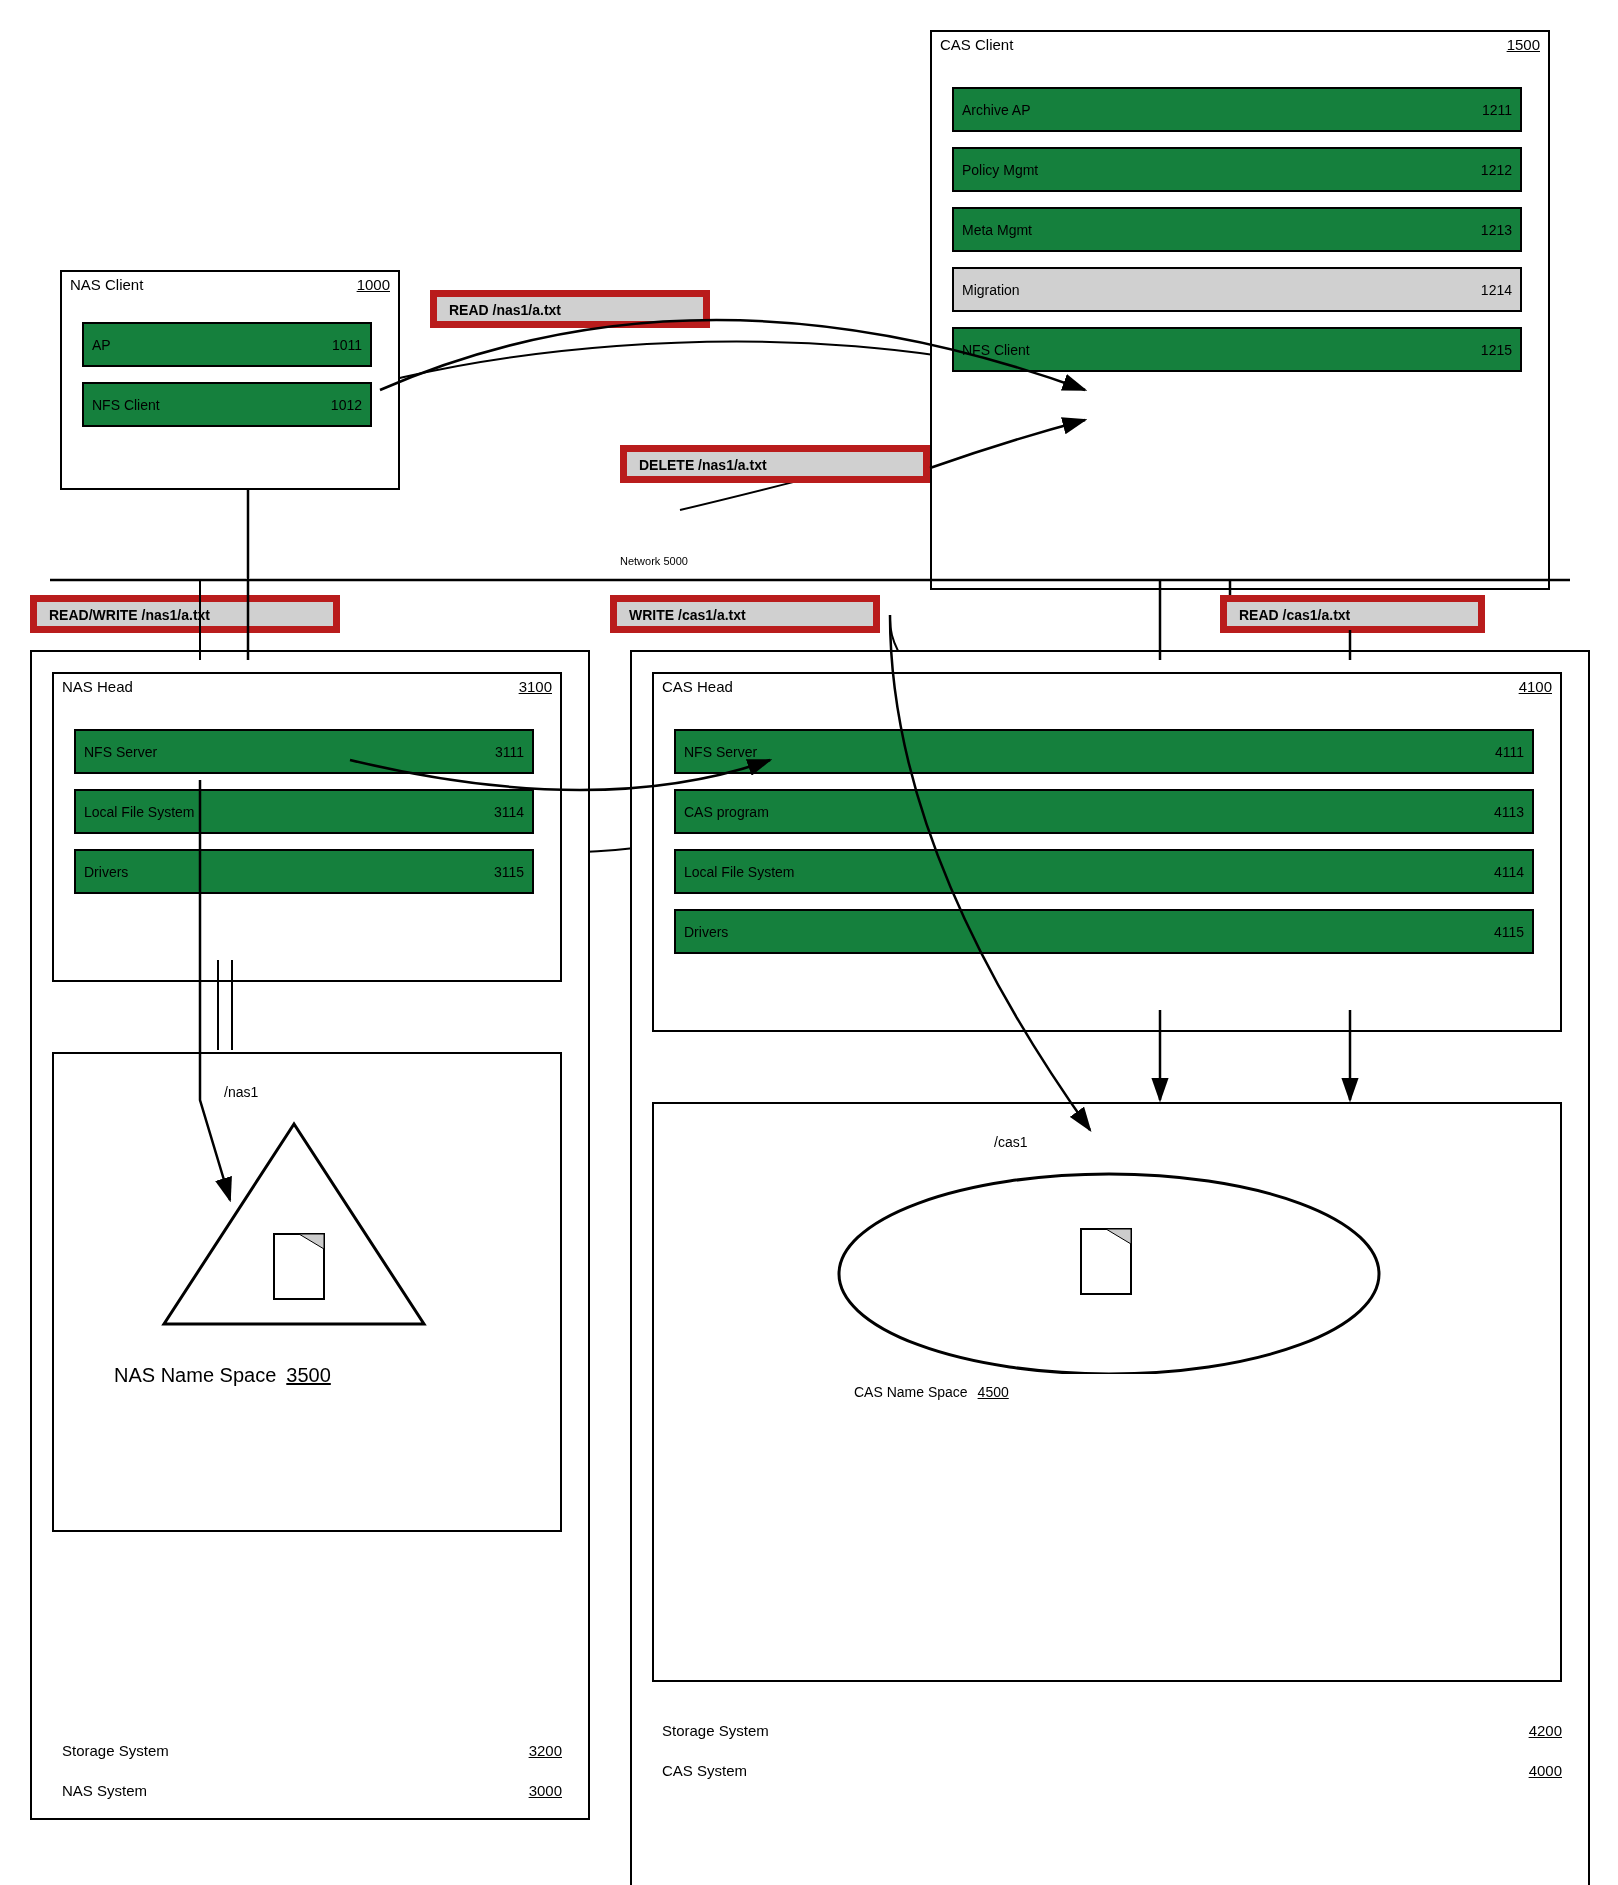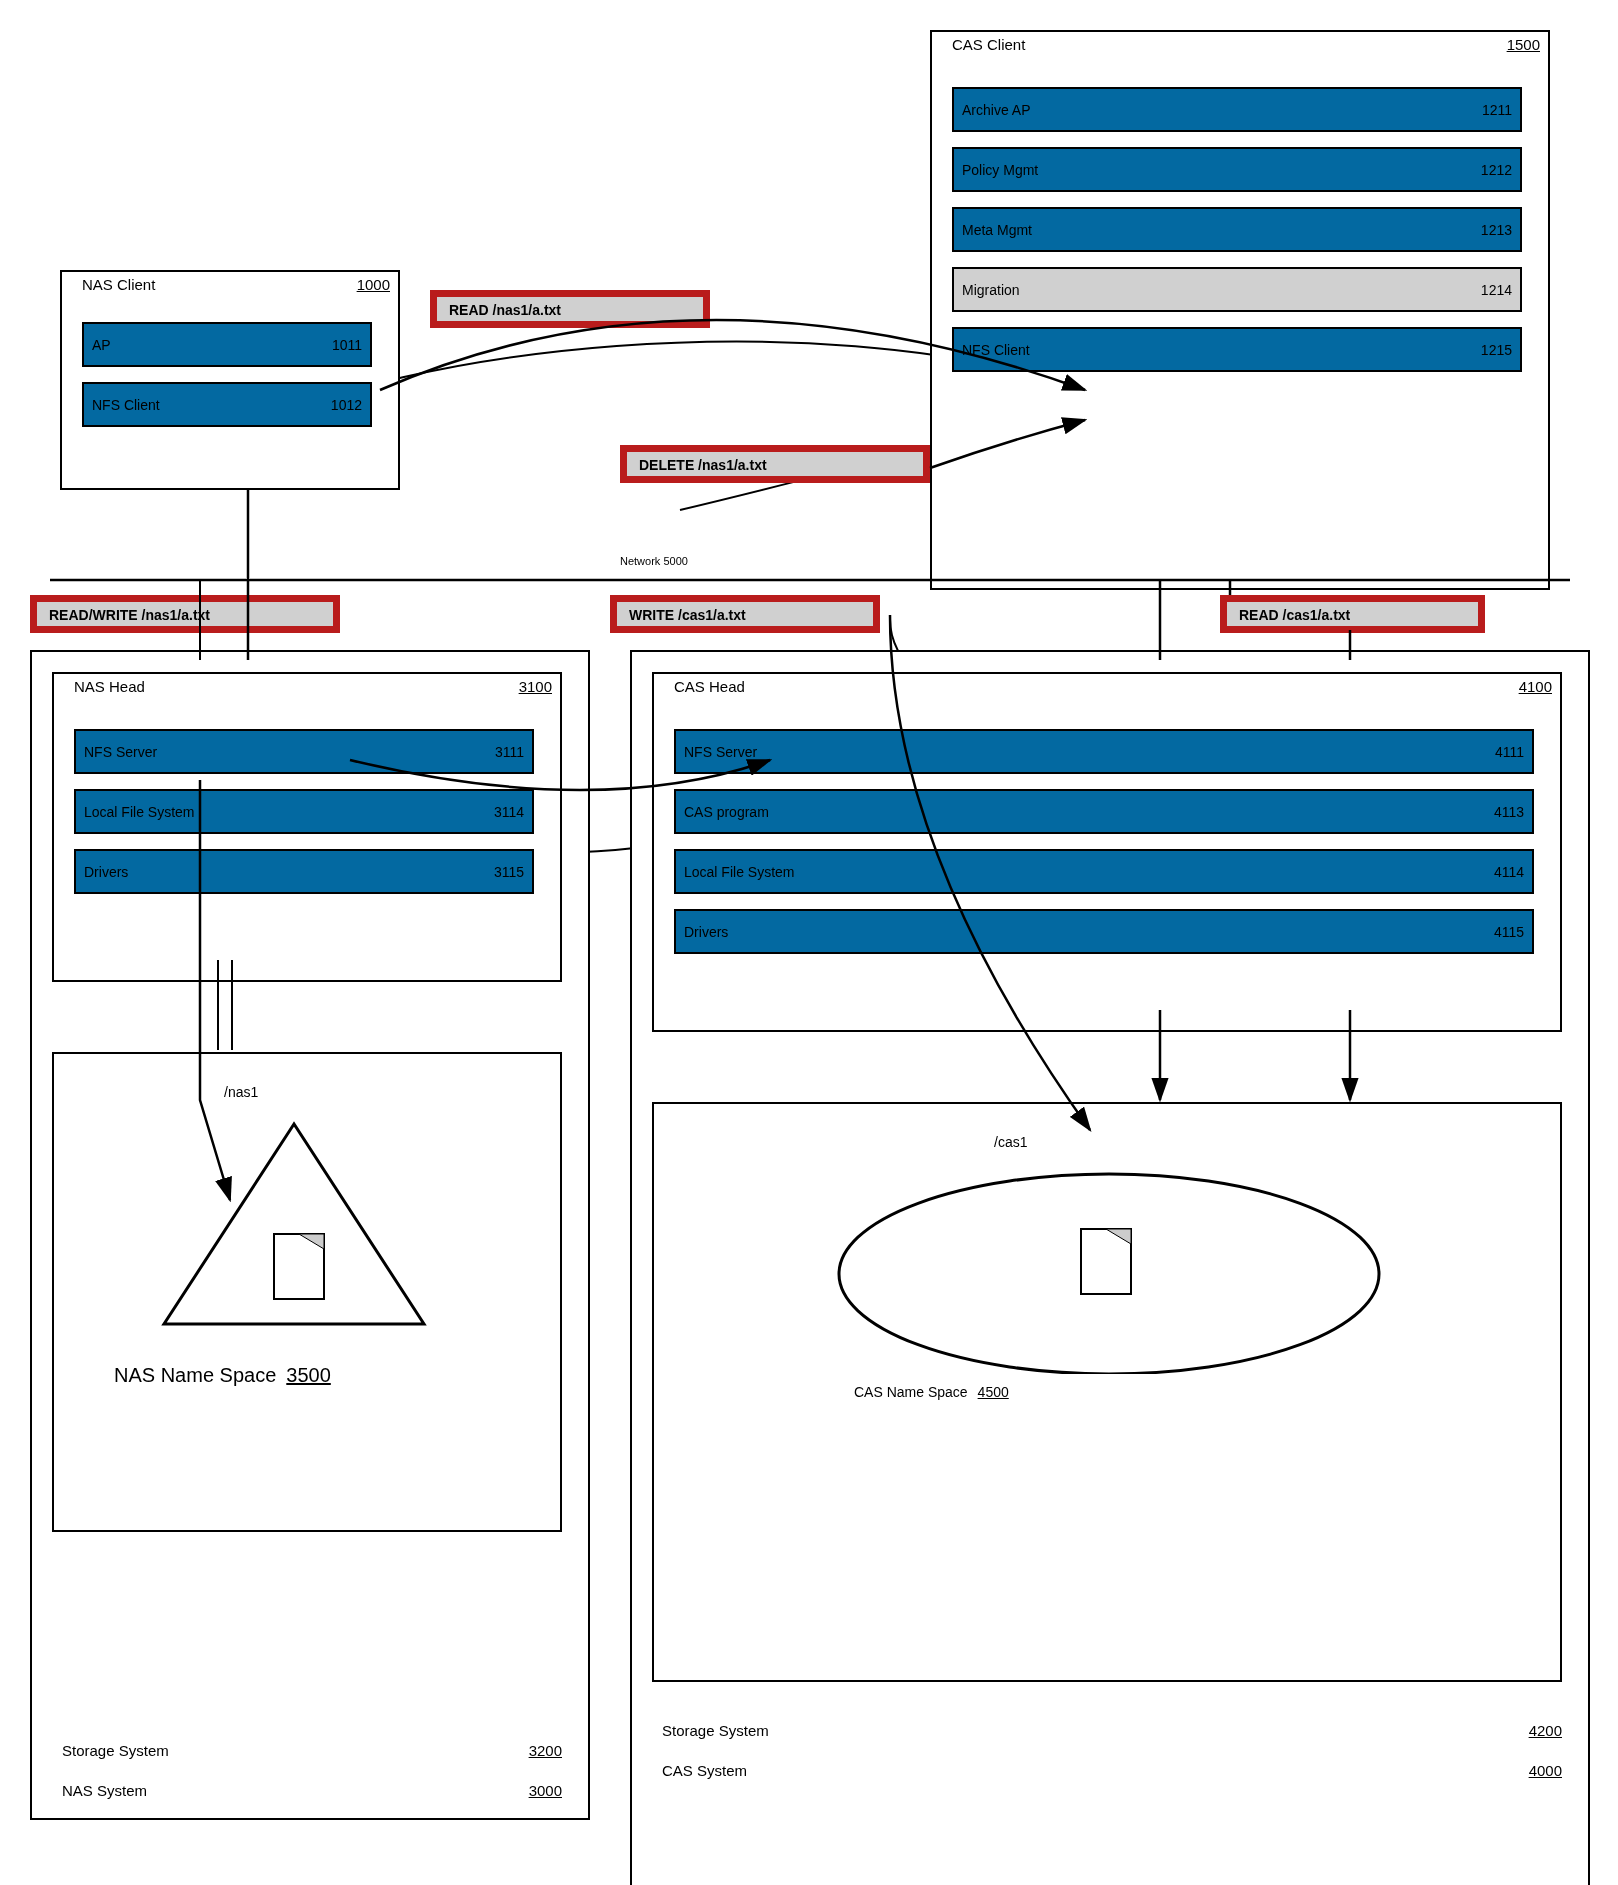--- a/index.html
+++ b/index.html
@@ -21,26 +21,25 @@
     .box {
       position: absolute;
       border: 2px solid #000;
       background: #fff;
     }
     .box-label {
       display: flex;
       justify-content: space-between;
       padding: 4px 8px;
       font-size: 15px;
-      margin-left: 12px;
     }
     .inner-box {
       position: absolute;
       border: 2px solid #000;
-      background: #0369a1;
+      background: #15803d;
       display: flex;
       align-items: center;
       padding: 4px 8px;
       justify-content: space-between;
     }
     .message-box {
       position: absolute;
       border: 7px solid #b91c1c;
       background: #d0d0d0;
       padding: 5px 12px;

